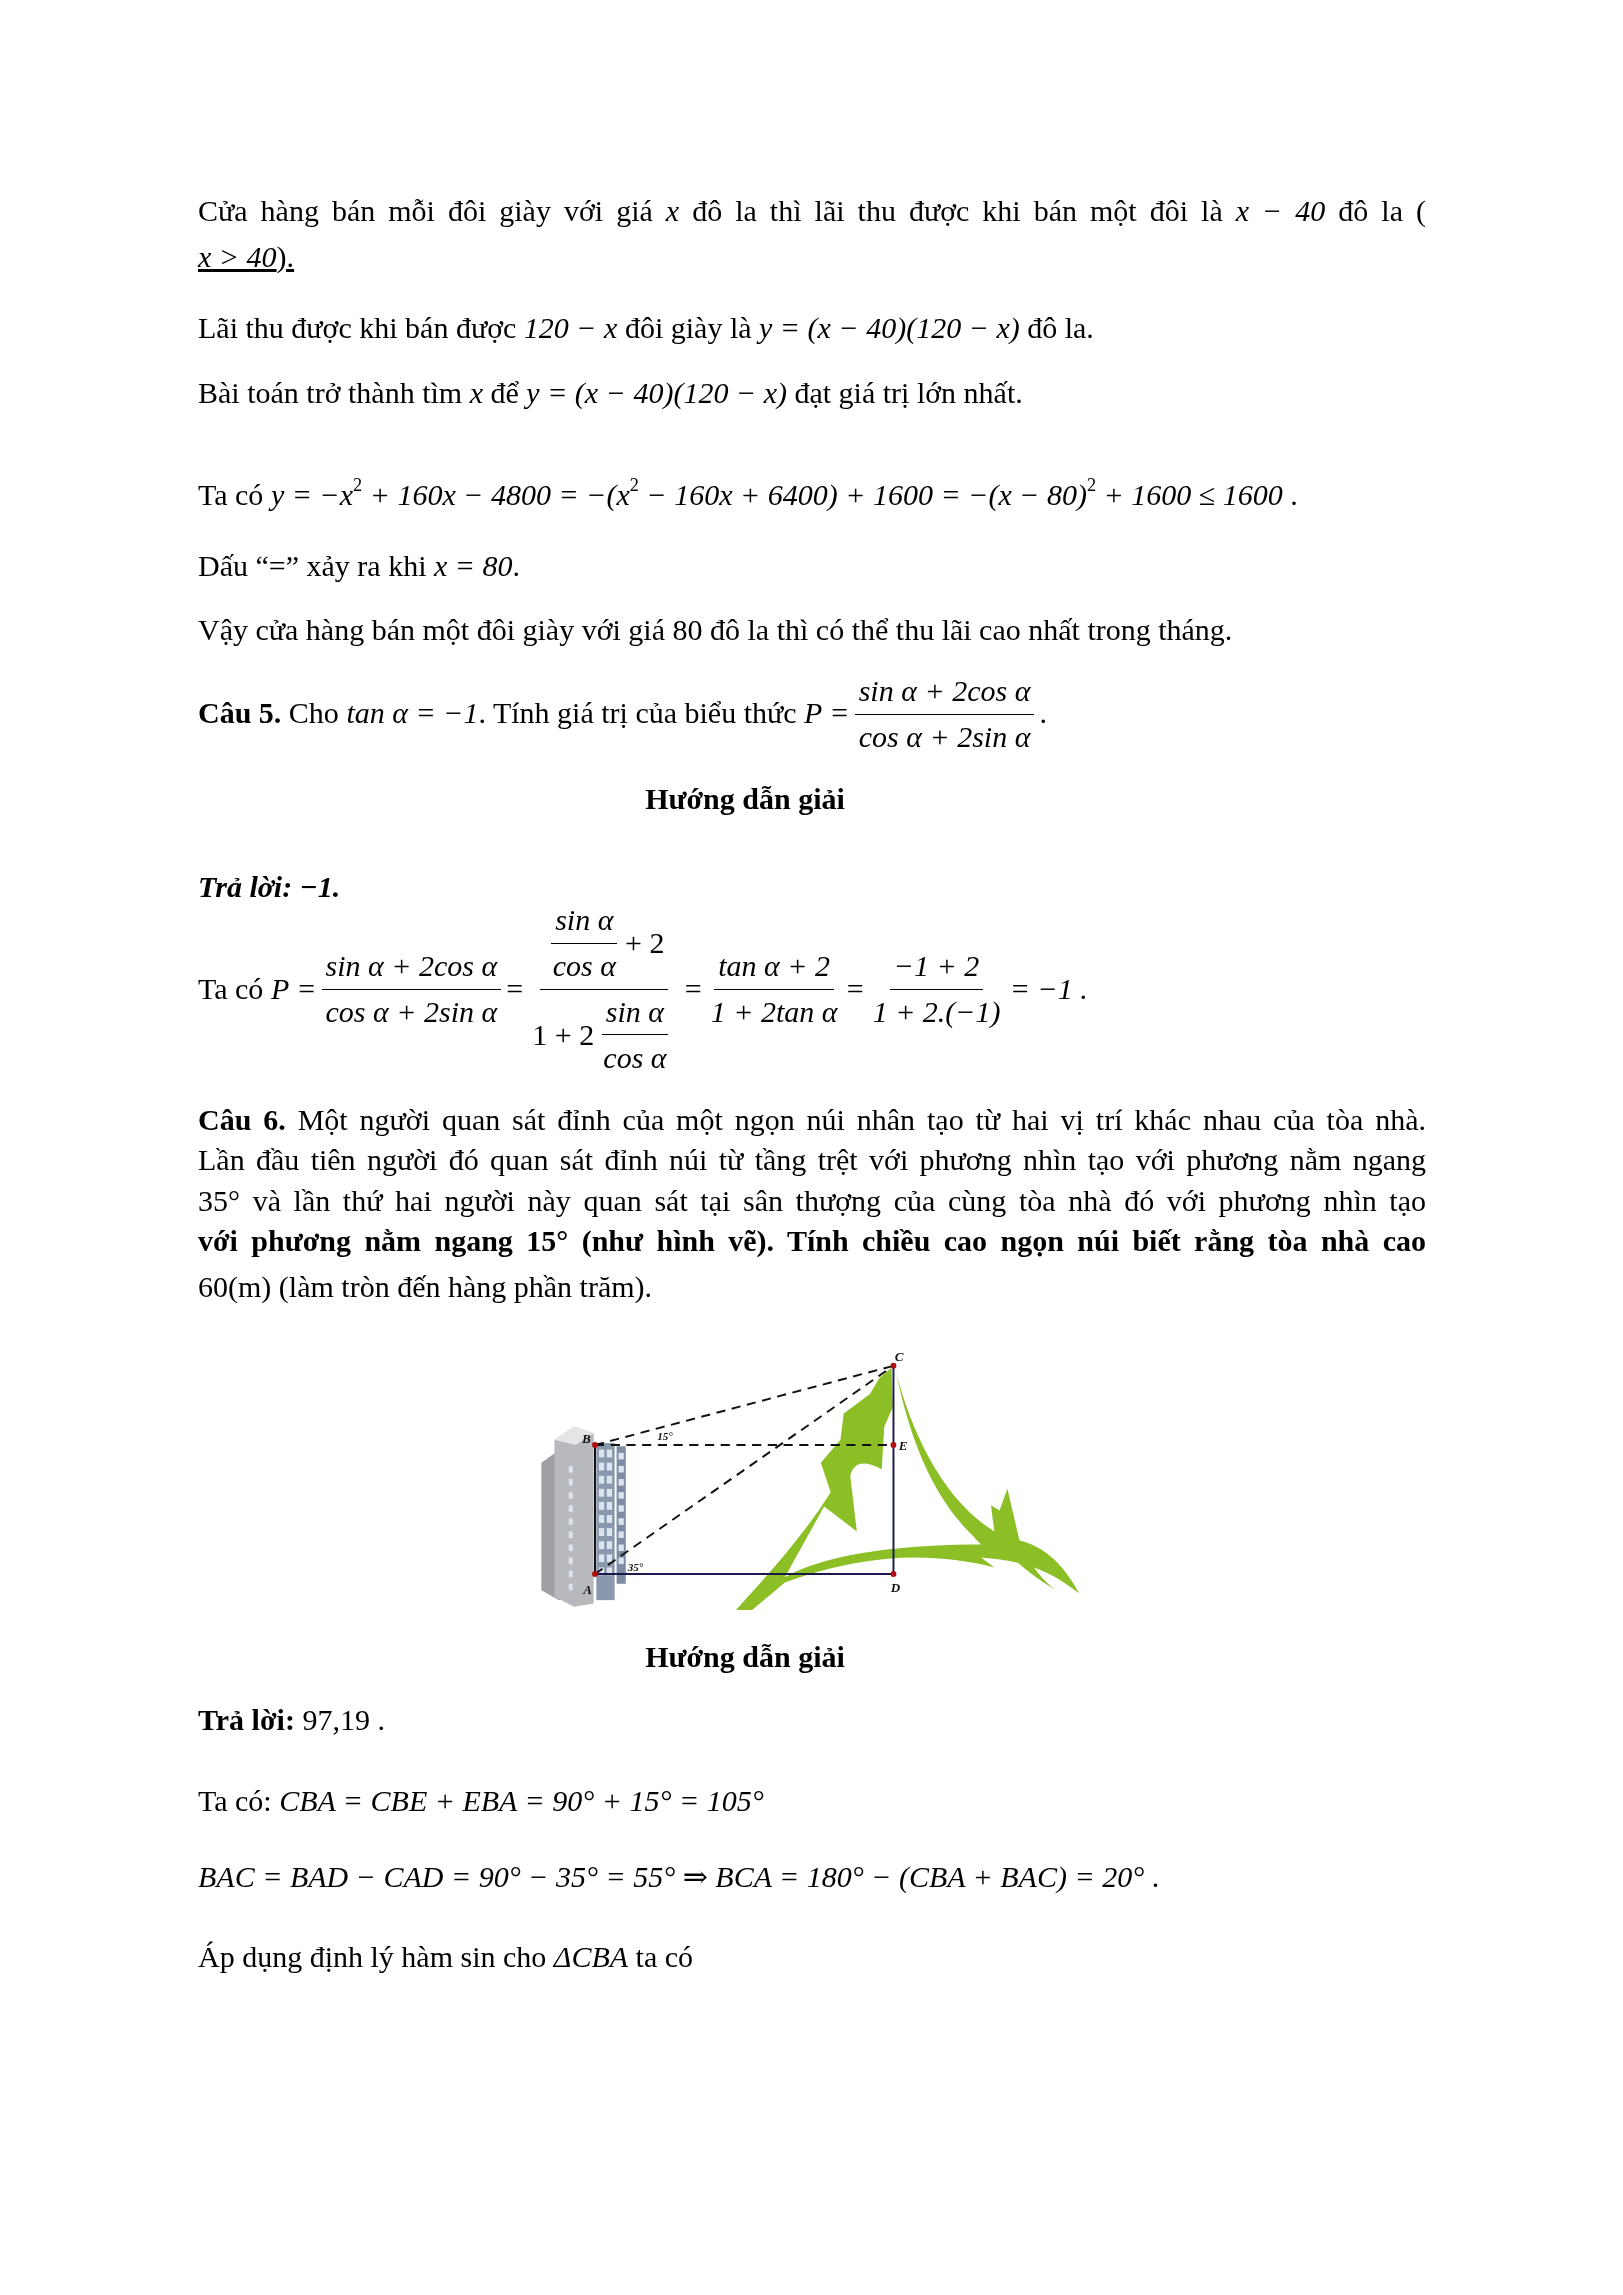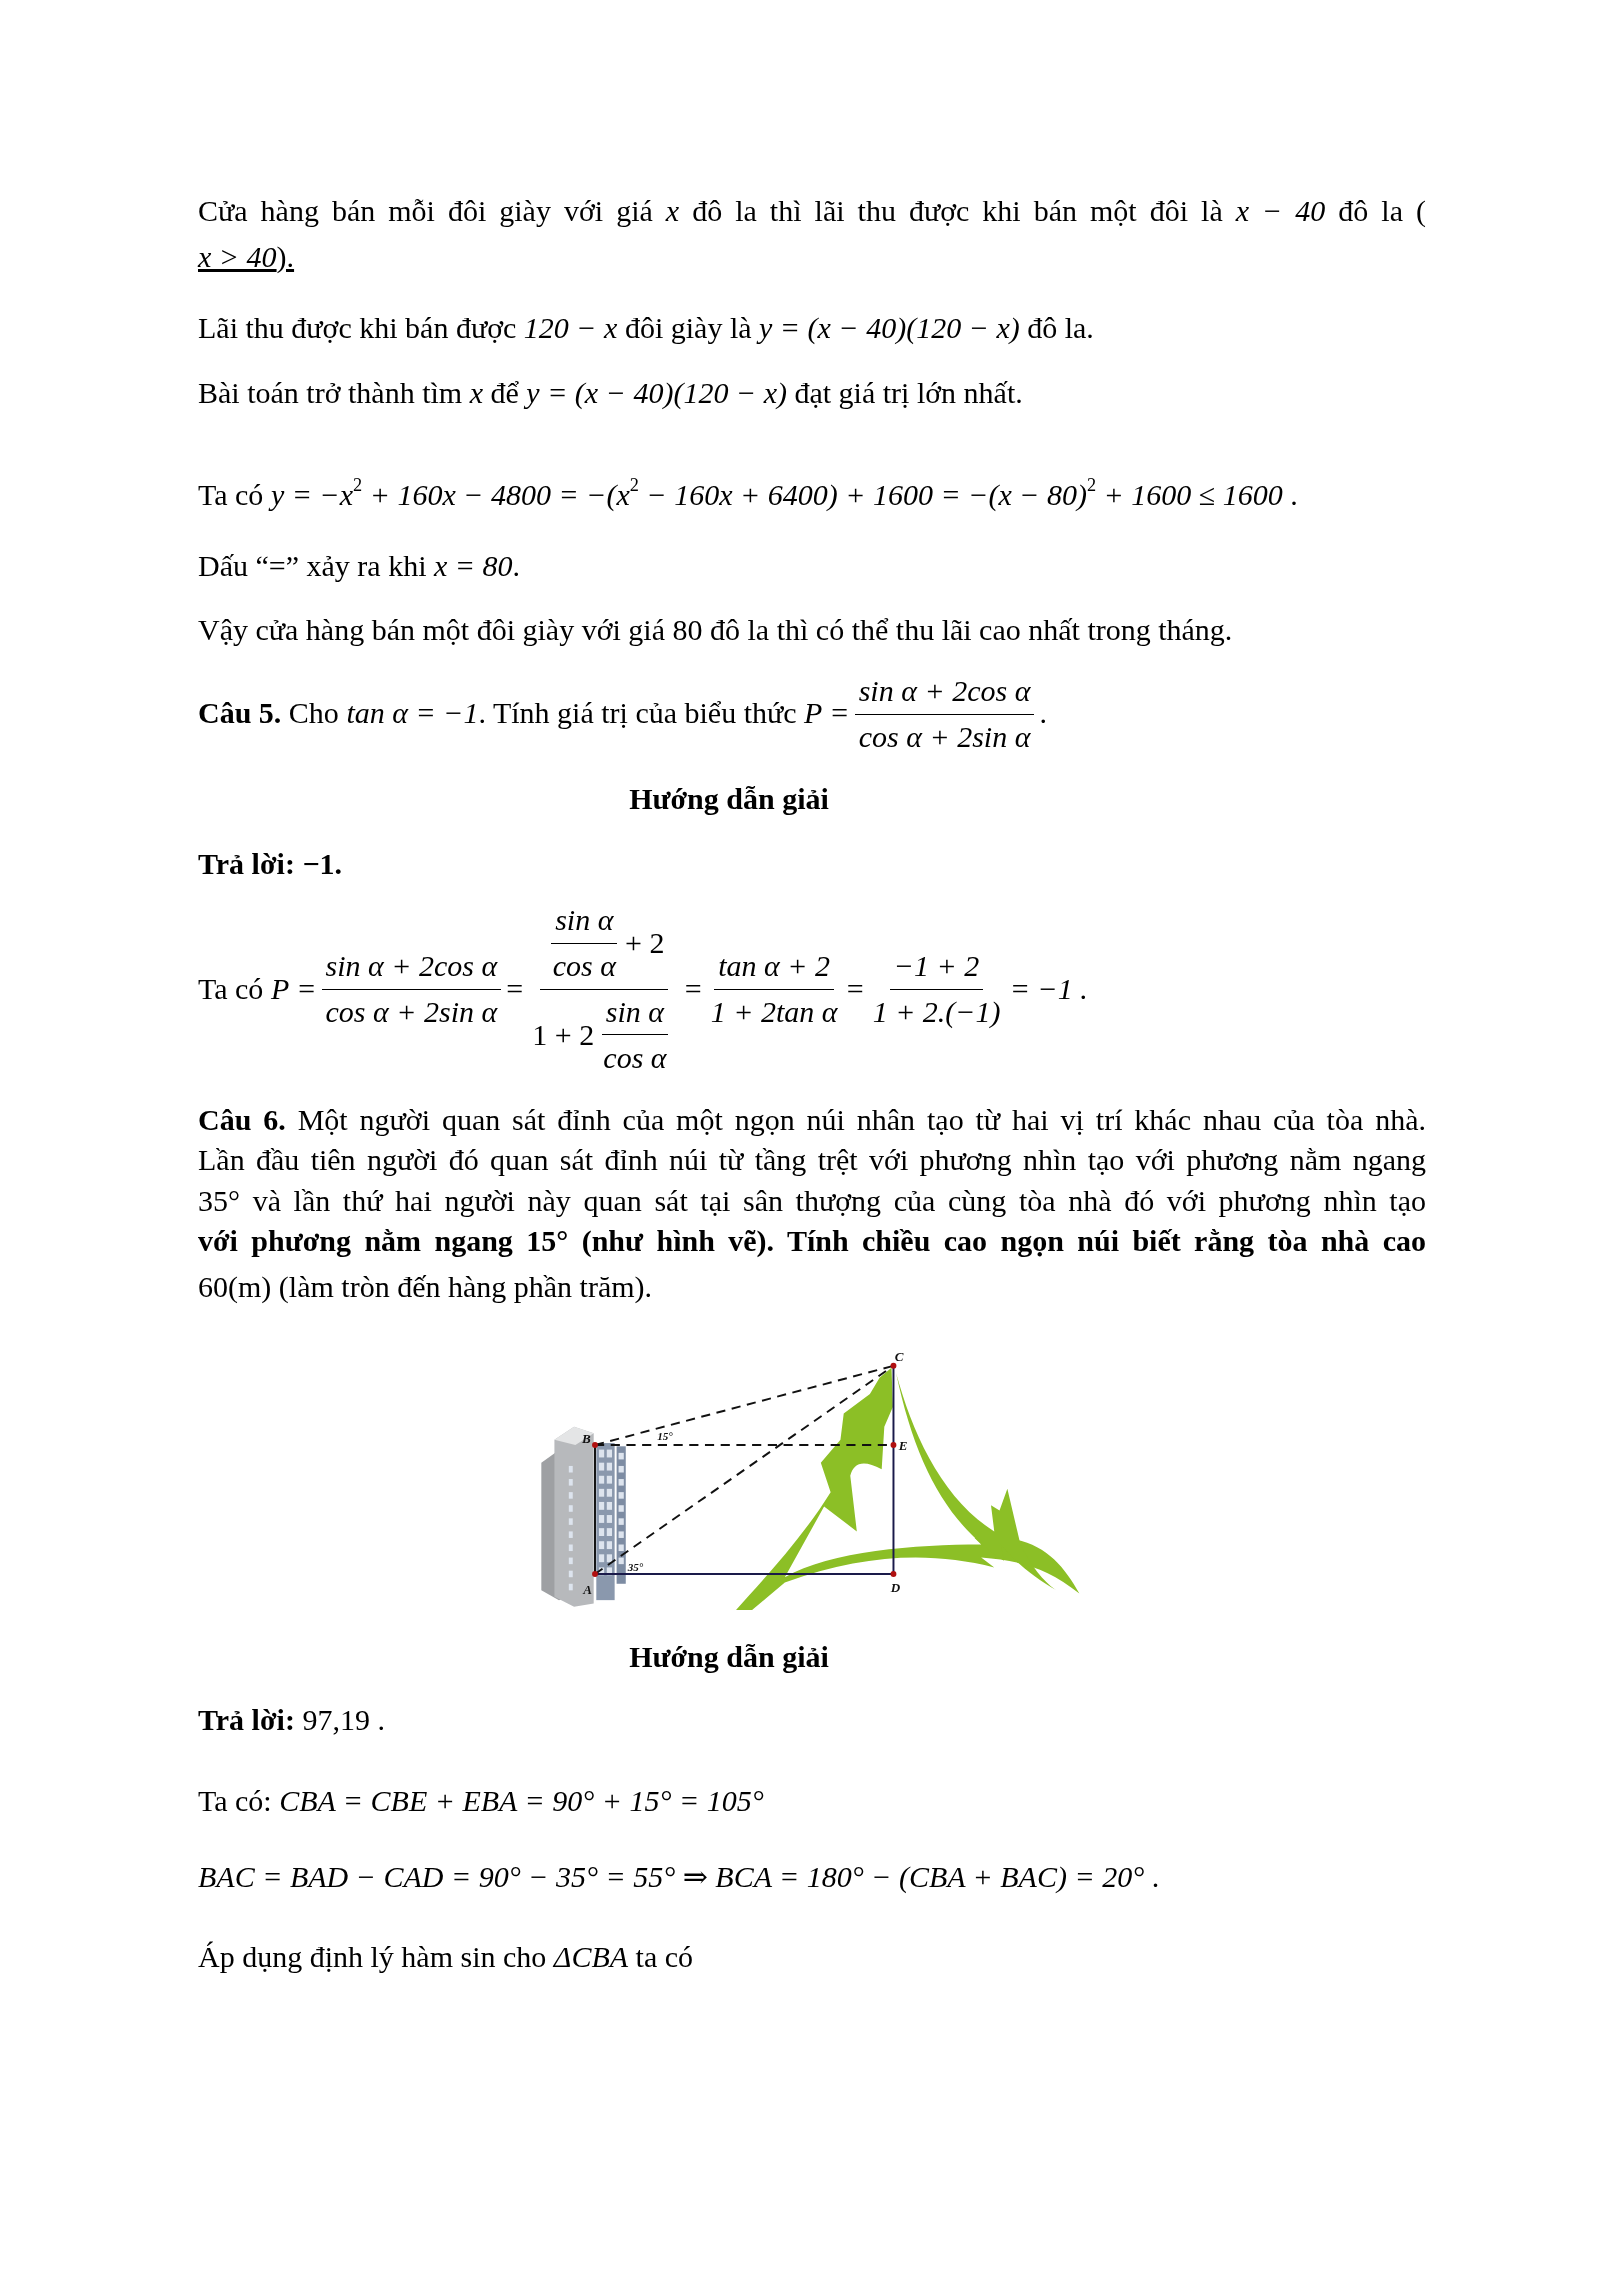--- a/index.html
+++ b/index.html
@@ -3,21 +3,21 @@
 <meta charset="utf-8">
 <style>
   html, body { margin: 0; padding: 0; background: #ffffff; }
   body {
     width: 1623px; height: 2295px; position: relative; overflow: hidden;
     font-family: "Liberation Serif", "DejaVu Serif", serif;
     color: #000; font-size: 30px;
   }
   .line { position: absolute; left: 198px; white-space: nowrap; line-height: 1; }
   .just { width: 1228px; text-align: justify; text-align-last: justify; white-space: normal; }
-  .center { left: 0; width: 1458px; text-align: center; }
+  .center { left: 16px; width: 1458px; text-align: center; }
   b, .bold { font-weight: bold; }
   i, .m { font-style: italic; }
   .sup { font-size: 18.3px; vertical-align: 14.4px; font-style: normal; }
   .frac { display: inline-flex; flex-direction: column; align-items: center; vertical-align: middle; margin: 0 5.2px; }
   .frac > .num, .frac > .den { padding: 0 3.9px; line-height: 1.1; white-space: nowrap; }
   .frac > .num { border-bottom: 1.6px solid #000; padding-bottom: 6.5px; }
   .frac > .den { padding-top: 5.2px; }
   .mini { font-size: 30px; }
   .math-row { display: flex; align-items: center; }
   svg text { font-family: "Liberation Serif", serif; font-style: italic; font-weight: bold; }
@@ -58,21 +58,21 @@
   <i>P =</i>
   <span class="frac">
     <i class="num">sin α + 2cos α</i>
     <i class="den">cos α + 2sin α</i>
   </span>
   <span>.</span>
 </div>
 
 <div class="line center bold" style="top:784px;">Hướng dẫn giải</div>
 
-<div class="line" style="top:849px;">
+<div class="line" style="top:872px;font-style:italic;">
   <b>Trả lời:</b><b> −1.</b>
 </div>
 
 <div class="line math-row" style="top:910px; height:157px;">
   <span style="white-space:pre">Ta có </span>
   <i>P =</i>
   <span class="frac">
     <i class="num">sin α + 2cos α</i>
     <i class="den">cos α + 2sin α</i>
   </span>

